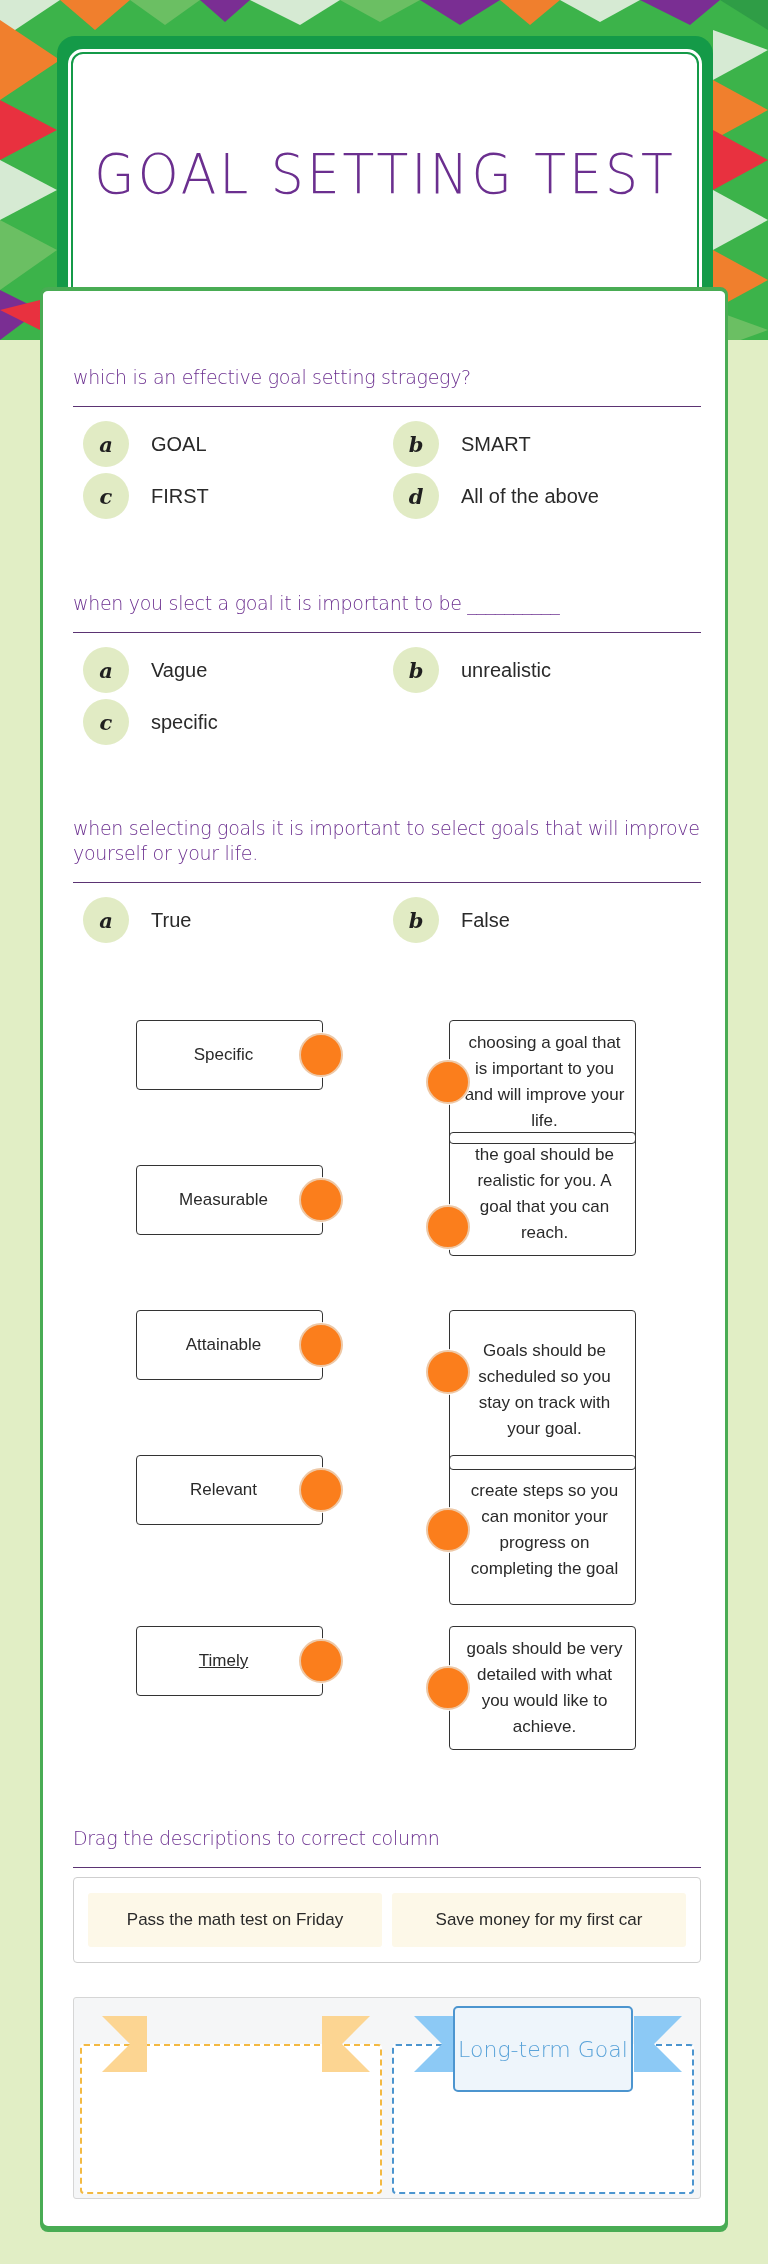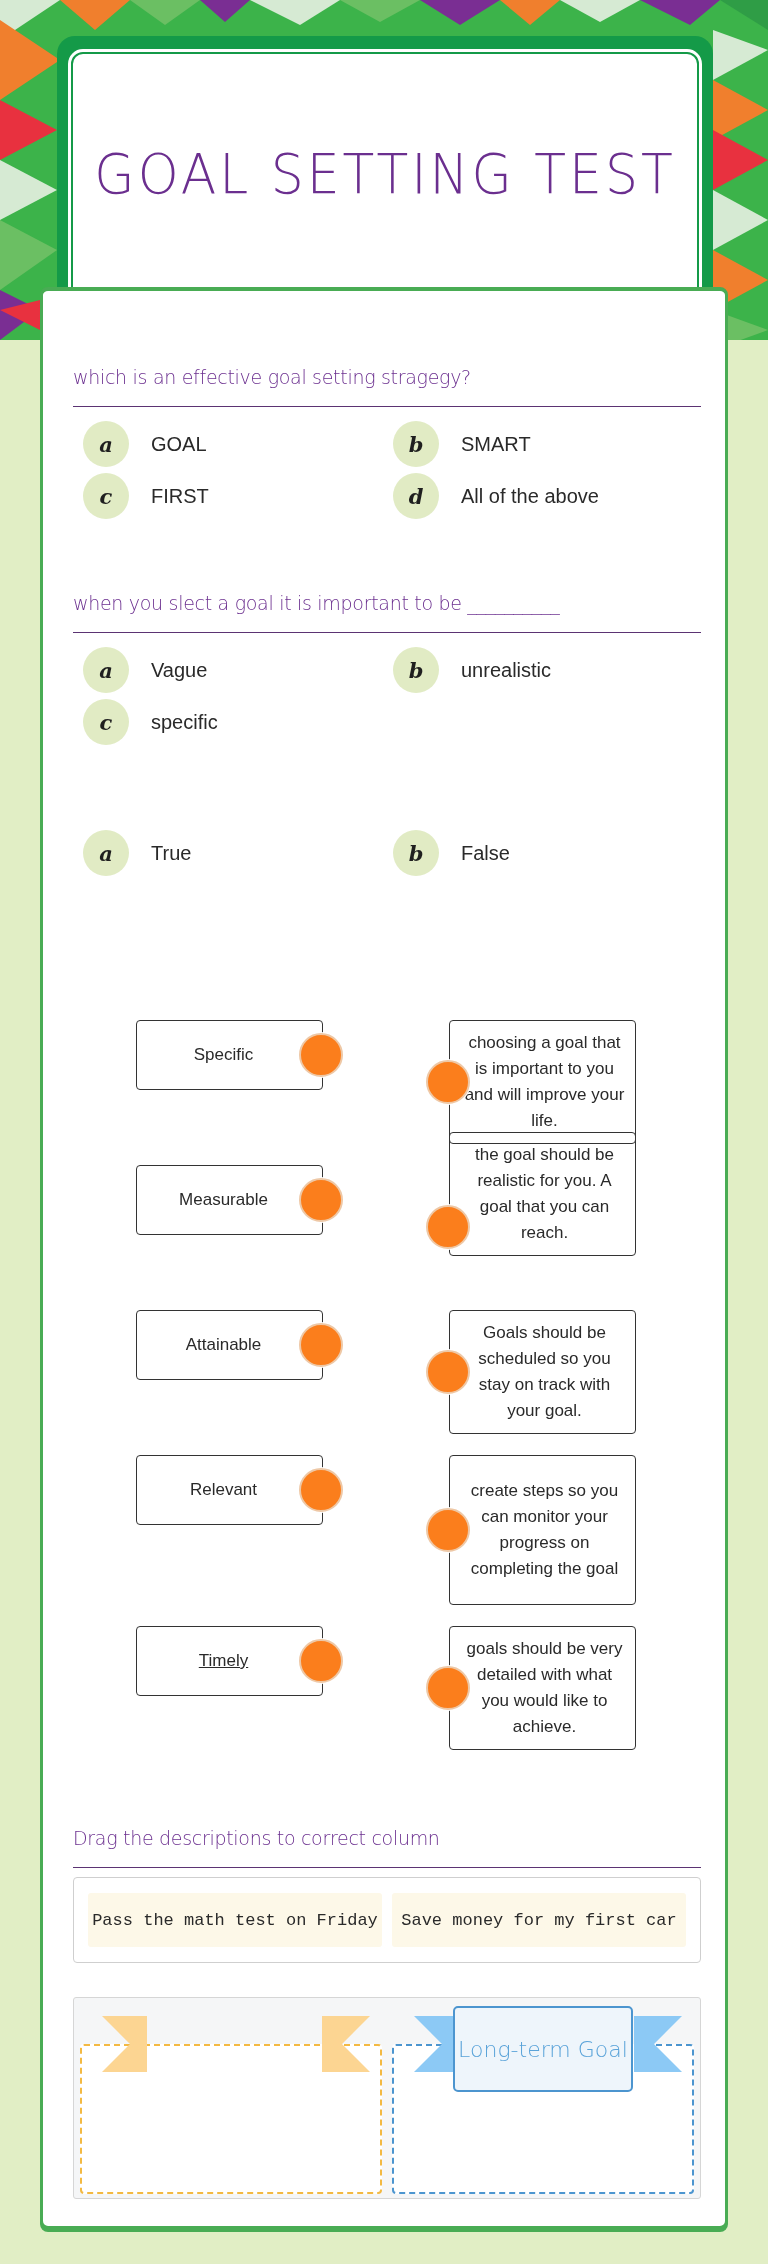--- a/index.html
+++ b/index.html
@@ -89,21 +89,21 @@
 
   .dd-title-wrap { position: absolute; left: 30px; top: 1535px; width: 628px; }
   .bank {
     position: absolute; left: 30px; top: 1586px; width: 628px; height: 86px;
     border: 1px solid #cfcfcf; border-radius: 4px;
     display: flex; gap: 10px; padding: 15px 14px;
   }
   .chip {
     flex: 1; background: #fdf8e8; border-radius: 3px;
     display: flex; align-items: center; justify-content: center;
-    font-size: 17px; color: #2a2a2a; cursor: grab; font-family: Liberation Mono, monospace;
+    font-size: 17px; color: #2a2a2a; cursor: grab;
   }
   .columns {
     position: absolute; left: 30px; top: 1706px; width: 628px; height: 202px;
     background: #f5f6f7; border: 1px solid #d6d6d6; border-radius: 3px;
   }
   .drop {
     position: absolute; top: 46px; width: 302px; height: 150px;
     border: 2px dashed; border-radius: 4px; background: #fff;
   }
   .drop.short { left: 6px; border-color: #f3b942; }
@@ -193,20 +193,21 @@
         <span class="opt-text">unrealistic</span>
       </div>
       <div class="option">
         <span class="letter">c</span>
         <span class="opt-text">specific</span>
       </div>
     </div>
   </div>
 
   <div class="question" style="top:525px;">
+    <div class="q-title">when selecting goals it is important to select goals that will improve yourself or your life.</div>
     <div class="options">
       <div class="option">
         <span class="letter">a</span>
         <span class="opt-text">True</span>
       </div>
       <div class="option">
         <span class="letter">b</span>
         <span class="opt-text">False</span>
       </div>
     </div>
@@ -215,21 +216,21 @@
   <div>
 
     <div class="match-left" style="top:729px;">Specific</div>
     <div class="match-left" style="top:874px;">Measurable</div>
     <div class="match-left" style="top:1019px;">Attainable</div>
     <div class="match-left" style="top:1164px;">Relevant</div>
     <div class="match-left" style="top:1335px;text-decoration:underline;">Timely</div>
 
     <div class="match-right" style="top:729px; height:124px;">choosing a goal that is important to you and will improve your life.</div>
     <div class="match-right" style="top:841px; height:124px;">the goal should be realistic for you. A goal that you can reach.</div>
-    <div class="match-right" style="top:1019px; height:124px;">Goals should be scheduled so you stay on track with your goal.</div>
+    <div class="match-right" style="top:1019px; height:160px;">Goals should be scheduled so you stay on track with your goal.</div>
     <div class="match-right" style="top:1164px; height:150px;">create steps so you can monitor your progress on completing the goal</div>
     <div class="match-right" style="top:1335px; height:124px;">goals should be very detailed with what you would like to achieve.</div>
 
     <div class="dot" style="left:256px; top:742px;"></div>
     <div class="dot" style="left:256px; top:887px;"></div>
     <div class="dot" style="left:256px; top:1032px;"></div>
     <div class="dot" style="left:256px; top:1177px;"></div>
     <div class="dot" style="left:256px; top:1348px;"></div>
 
     <div class="dot" style="left:383px; top:769px;"></div>

